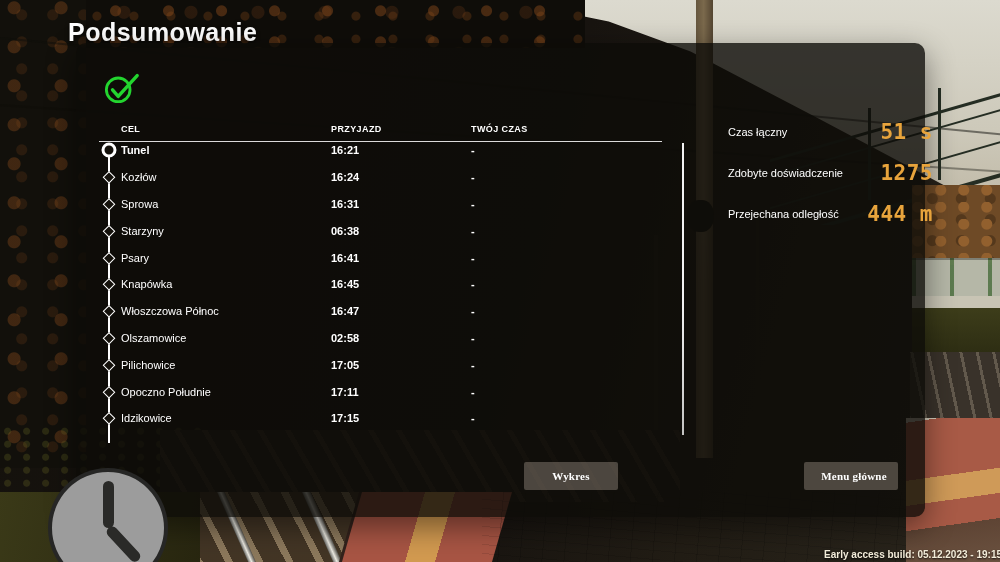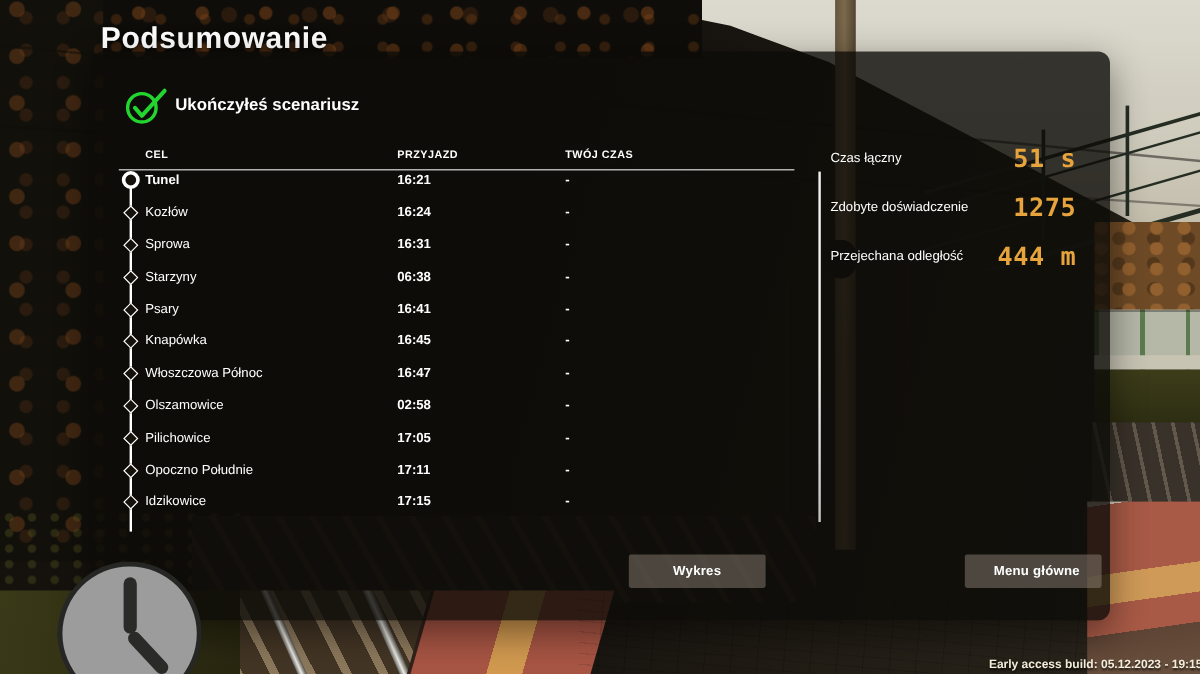--- a/index.html
+++ b/index.html
@@ -68,21 +68,21 @@
   .bs-edge{left:349px;width:5px;background:#33221c;transform:skewX(-16deg);}
   .bs-red{left:352px;width:150px;transform:skewX(-16deg);
     background:linear-gradient(90deg,#a85544 0 42%,#d29a50 42% 62%,#a85544 62% 100%);}
   .bs-paving{left:482px;width:450px;background:linear-gradient(90deg,#6e6456 0 10%,#8d8272 35%,#948975 100%);
     background-image:repeating-linear-gradient(95deg,rgba(0,0,0,.14) 0 1px,transparent 1px 22px),
       repeating-linear-gradient(5deg,rgba(0,0,0,.1) 0 1px,transparent 1px 9px);}
 
   
   .panel{left:76px;top:43px;width:849px;height:474px;background:rgba(13,11,8,.80);
     border-radius:10px;box-shadow:0 10px 30px rgba(0,0,0,.45);}
-  .page-title{left:84px;top:18px;font-size:25px;font-weight:700;color:#fff;letter-spacing:.5px;
+  .page-title{left:68px;top:18px;font-size:25px;font-weight:700;color:#fff;letter-spacing:.5px;
     text-shadow:0 2px 4px rgba(0,0,0,.7);}
   .check-icon{left:28px;top:26px;width:36px;height:36px;}
   .status-text{left:70px;top:36px;font-size:14px;font-weight:700;color:#fff;}
 
   
   .thead{top:81px;left:23px;width:590px;height:18px;text-decoration:underline;}
   .thead span{position:absolute;top:0;font-size:9px;font-weight:700;color:#fff;letter-spacing:.4px;}
   .th-cel{left:22px;} .th-arr{left:232px;} .th-own{left:372px;}
   .thead-line{top:98px;left:23px;width:563px;height:1px;background:rgba(255,255,255,.85);}
   .rows{top:94px;left:23px;width:590px;}
@@ -94,31 +94,31 @@
   .trow.current .marker{width:9px;height:9px;border:3.5px solid #fff;border-radius:50%;background:#14110b;
     transform:translate(-50%,-50%)!important;}
   .cel{left:22px;font-weight:400;}
   .trow.current .cel{font-weight:700;}
   .arr{left:232px;font-weight:700;}
   .own{left:372px;font-weight:700;}
 
   
   .vdivider{left:606px;top:100px;width:2px;height:292px;
     background:linear-gradient(#f2f2f2 0 55%,rgba(255,255,255,.75));}
-  .stats{left:616px;top:68px;width:205px;}
+  .stats{left:652px;top:68px;width:205px;}
   .srow{position:relative;height:41px;}
   .stat-label{position:absolute;left:0;top:50%;transform:translateY(-50%);color:#fff;font-size:11px;font-weight:400;}
   .stat-value{position:absolute;right:0;top:50%;transform:translateY(-50%);
     font-family:"DejaVu Sans Mono","Liberation Mono",monospace;
     font-size:21px;font-weight:700;color:#e8a43c;letter-spacing:.5px;}
 
   
-  .btn{top:419px;width:114px;height:28px;background:rgba(168,156,142,.40);border:none;border-radius:2px;
+  .btn{top:419px;width:94px;height:28px;background:rgba(168,156,142,.40);border:none;border-radius:2px;
     display:flex;align-items:center;justify-content:center;cursor:pointer;
-    color:#fff;font-size:11px;font-weight:700;font-family:Liberation Sans, sans-serif;letter-spacing:.2px;text-align:center;}
+    color:#fff;font-size:11px;font-weight:700;font-family:Liberation Serif, serif;letter-spacing:.2px;text-align:center;}
   .btn-wykres{left:448px;} .btn-menu{left:728px;padding-left:12px;}
 
   
   .build-info{right:-2px;bottom:2px;font-size:10px;font-weight:700;color:#f3ecd9;
     text-shadow:0 1px 2px rgba(0,0,0,.8);}
   .clock{left:48px;top:468px;width:120px;height:120px;border-radius:50%;
     background:#9c9c9c;border:4px solid rgba(18,18,16,.85);box-sizing:border-box;}
   .hand{position:absolute;left:50.5px;bottom:56px;width:11px;border-radius:6px;background:#2a2a28;
     transform-origin:50% 100%;}
   .hand.minute{height:47px;transform:rotate(0deg);}
@@ -166,21 +166,20 @@
   </div>
 
   <div class="abs page-title">Podsumowanie</div>
 
   <div class="abs panel">
 
     <svg class="abs check-icon" viewBox="0 0 38 38">
       <circle cx="15" cy="22" r="12.5" fill="none" stroke="#23d52f" stroke-width="3"></circle>
       <path d="M9 22 L15 29 L35 7" fill="none" stroke="#23d52f" stroke-width="3.6" stroke-linecap="round" stroke-linejoin="round"></path>
     </svg>
-    <div class="abs status-text">Ukończyłeś scenariusz</div>
 
     <div class="abs thead">
       <span class="th-cel">CEL</span>
       <span class="th-arr">PRZYJAZD</span>
       <span class="th-own">TWÓJ CZAS</span>
     </div>
     <div class="abs thead-line"></div>
 
     <div class="abs rows">
 

